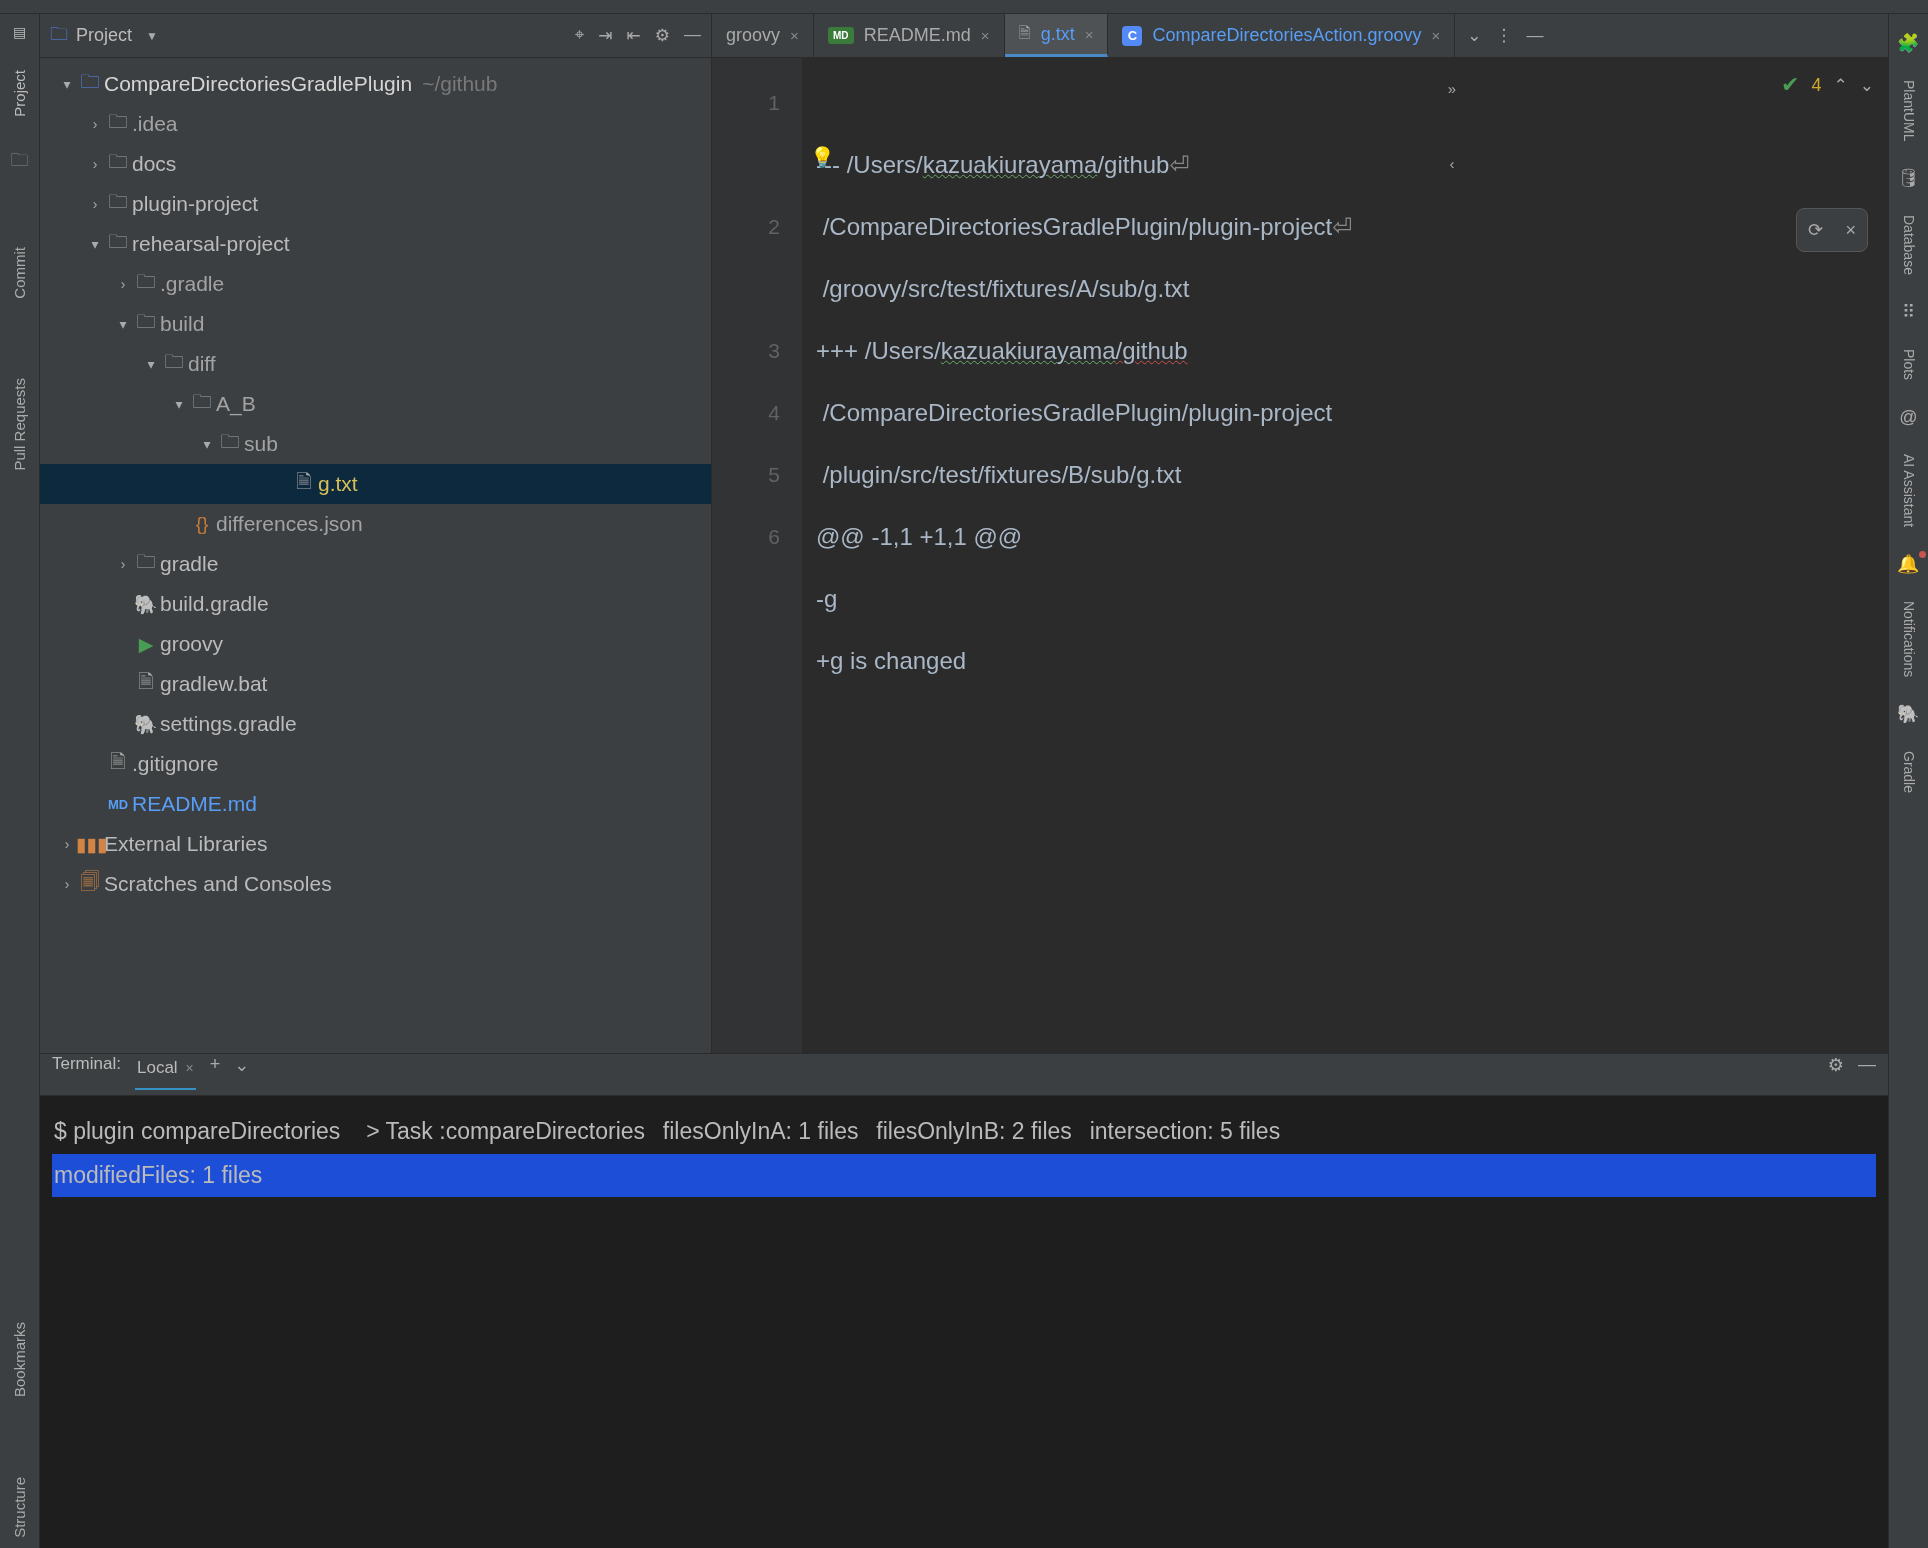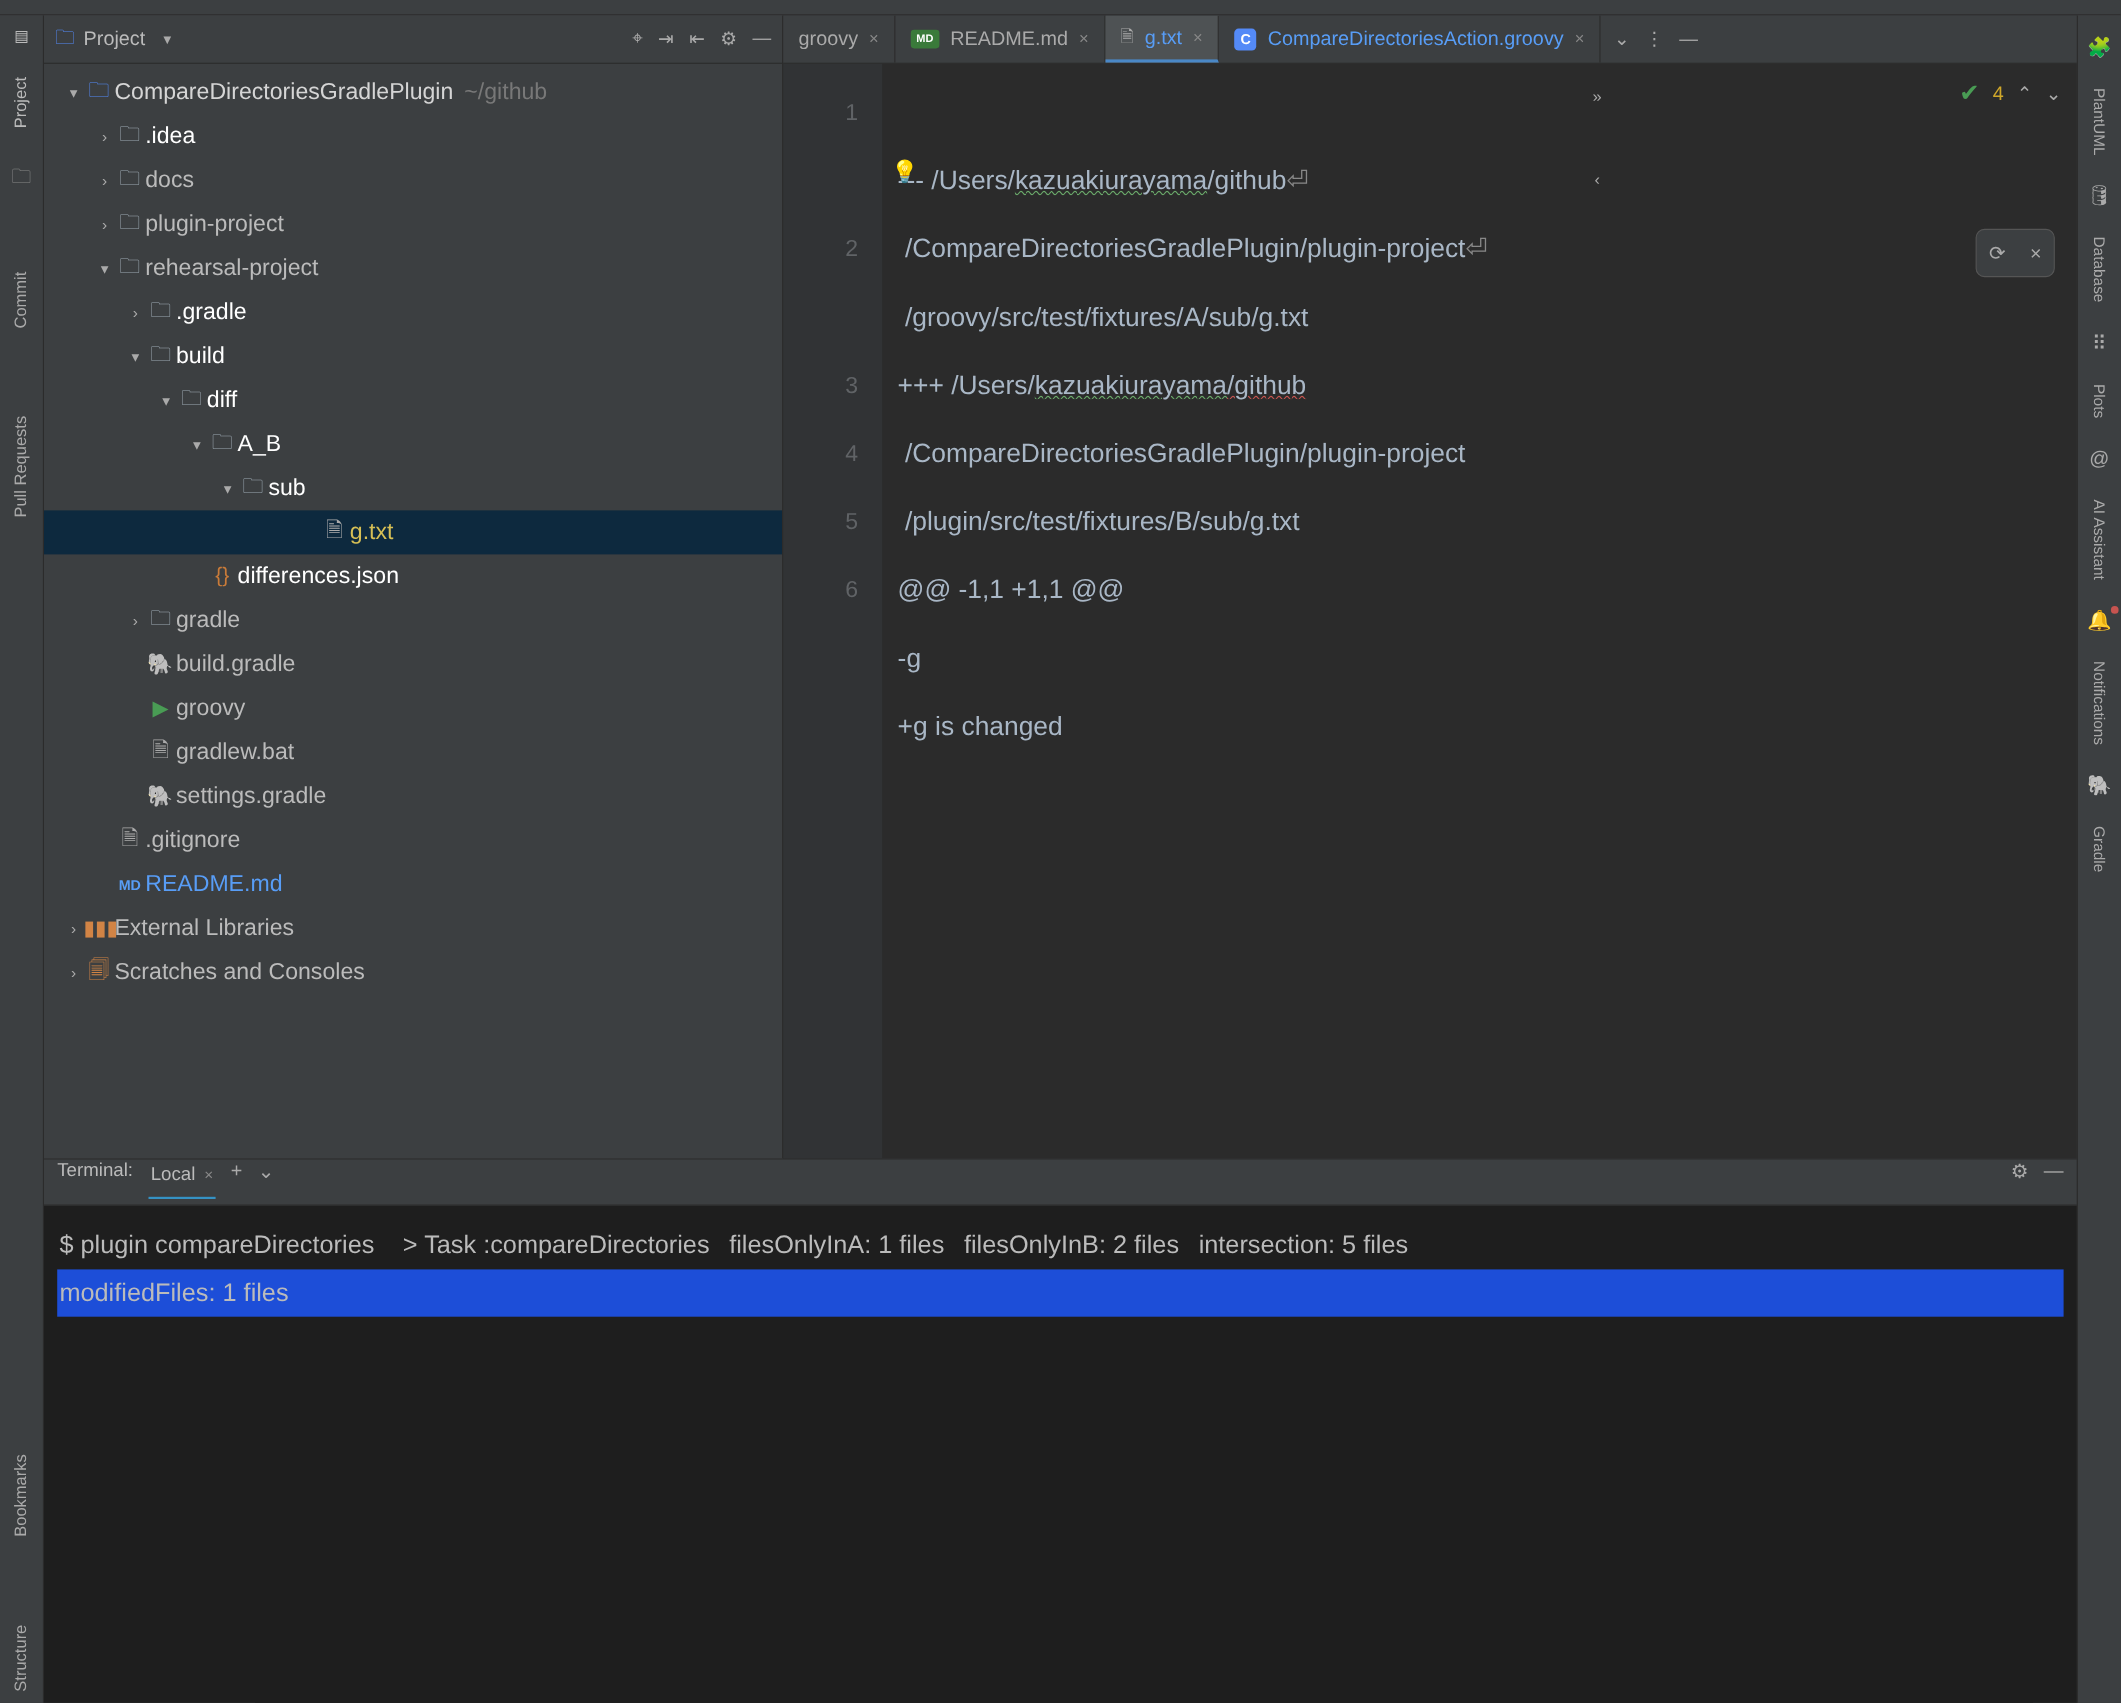--- a/index.html
+++ b/index.html
@@ -40,21 +40,21 @@
 .project-header .tb-icons span { cursor: pointer; }
 
 .tree { flex: 1; overflow: auto; font-size: 21px; padding: 6px 0; }
 .tree-row { display: flex; align-items: center; height: 40px; padding-right: 10px; white-space: nowrap; cursor: pointer; }
 .tree-row .arrow { width: 18px; color: #aaa; font-size: 14px; text-align: center; }
 .tree-row .ico { width: 28px; text-align: center; font-size: 19px; }
 .tree-row .dir-ico { color: #9aa7b0; }
 .tree-row .label { color: #bbb; }
 .tree-row.module .label { font-weight: normal; color: #d5d5d5; }
 .tree-row .path-hint { color: #787878; margin-left: 10px; font-size: 21px; }
-.tree-row.yellow .label { color: #ffffff; }
+.tree-row.yellow .label { color: #a3a3a3; }
 .tree-row.blue .label { color: #589df6; }
 .tree-row.sel { background: #0d293e; }
 .tree-row.sel .label { color: #d6bf55; }
 .ind1 { padding-left: 18px; }
 .ind2 { padding-left: 46px; }
 .ind3 { padding-left: 74px; }
 .ind4 { padding-left: 102px; }
 .ind5 { padding-left: 130px; }
 .ind6 { padding-left: 158px; }
 .ind8 { padding-left: 250px; }

